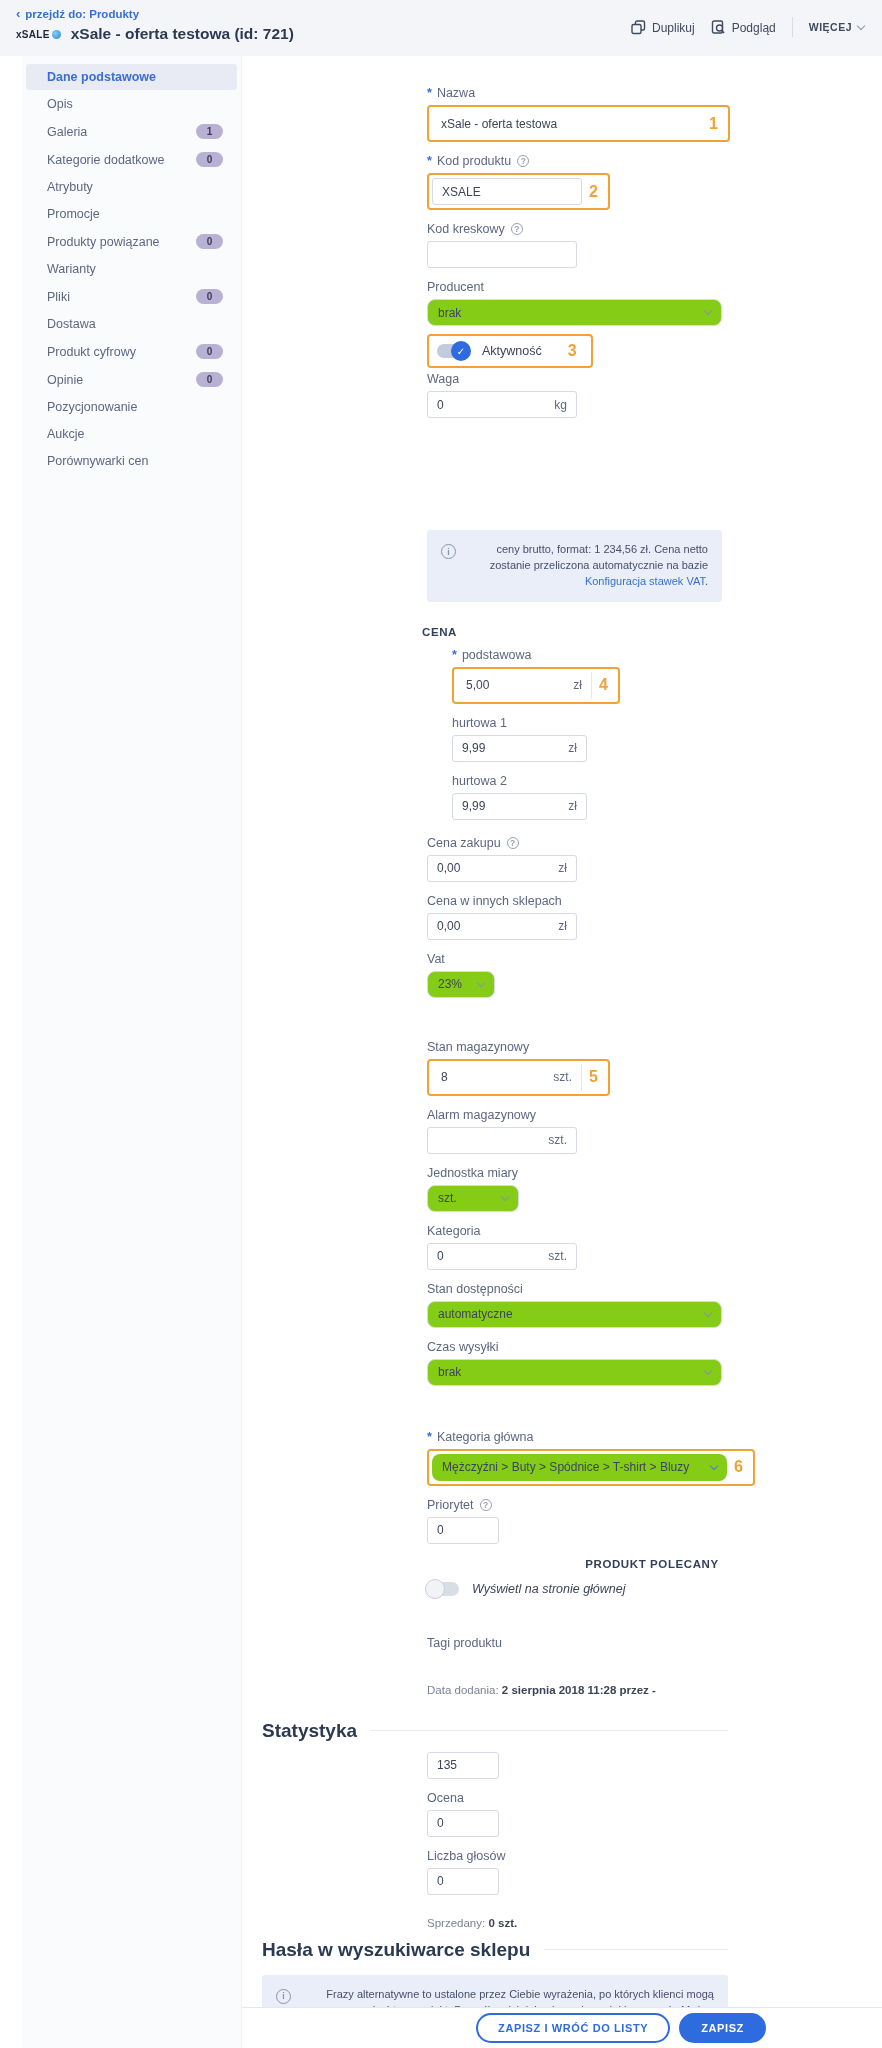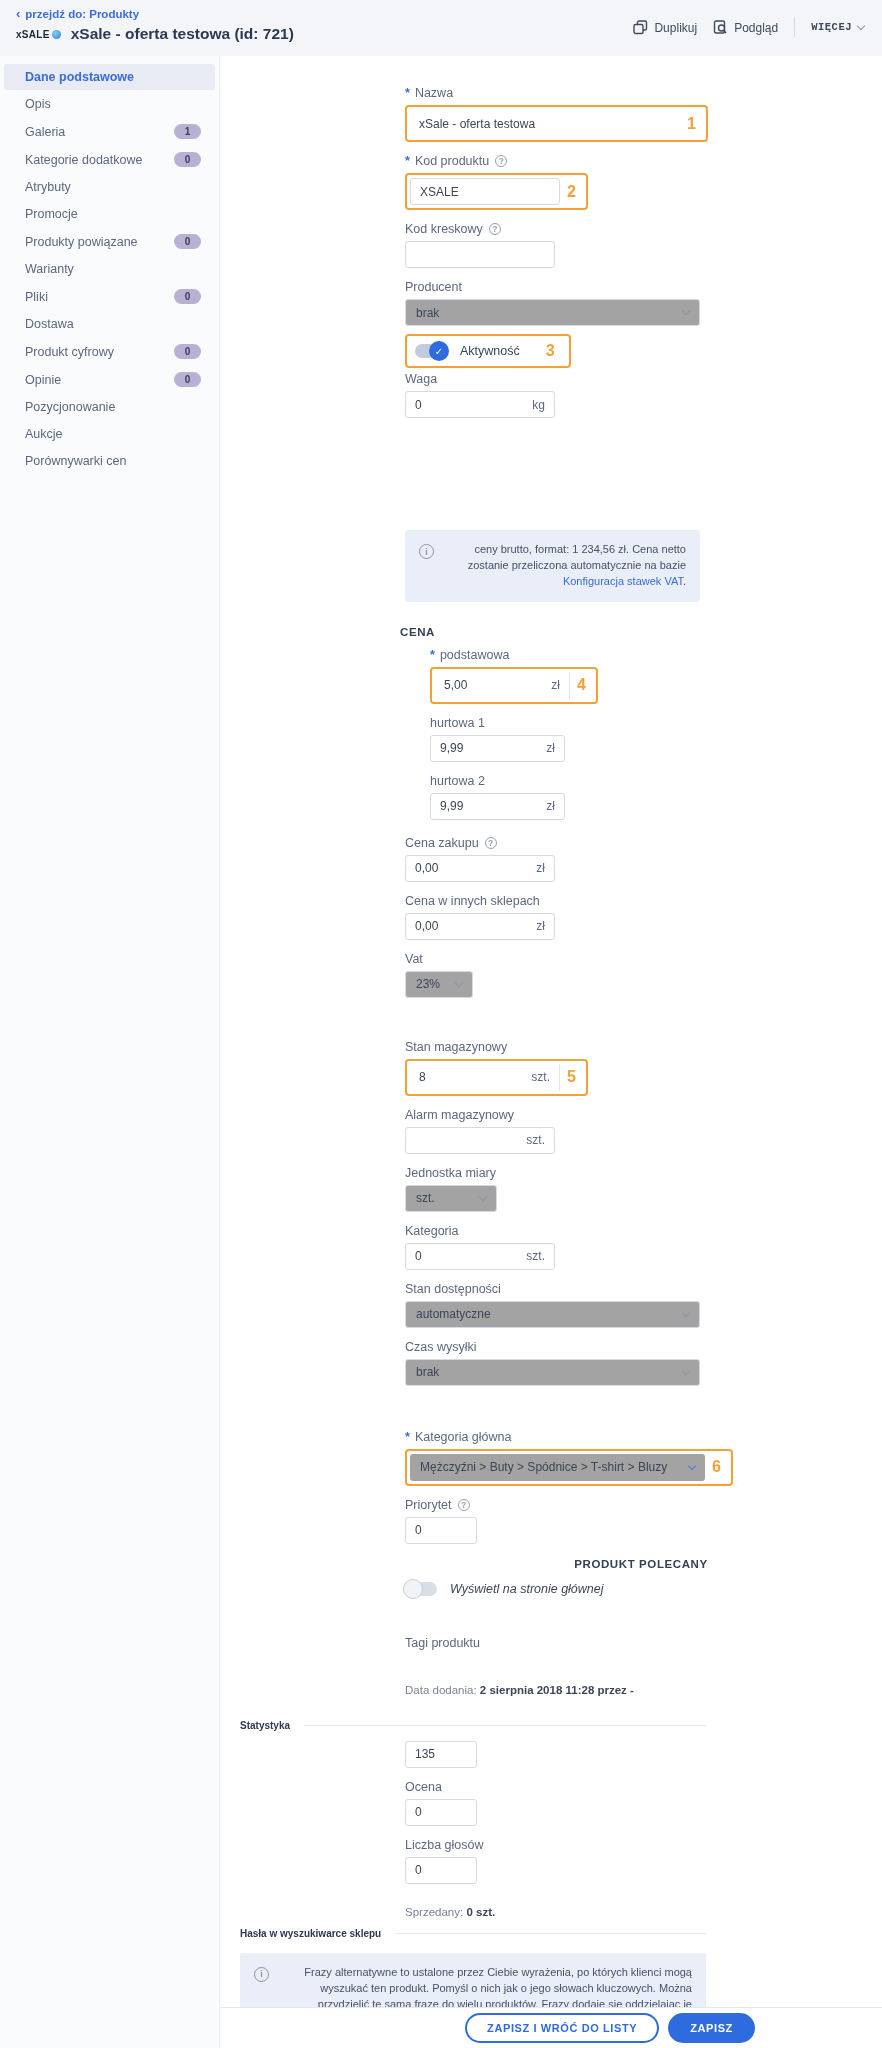--- a/index.html
+++ b/index.html
@@ -13,43 +13,43 @@
   .back .chevl { font-size:13px; line-height:10px; }
   .title-row { display:flex; align-items:center; gap:10px; margin-top:5px; }
   .logo { display:flex; align-items:center; gap:2px; }
   .logo .logo-txt { font-size:10px; font-weight:700; color:#1d2736; letter-spacing:.3px; }
   .logo .logo-dot { width:9px; height:9px; border-radius:50%; background:radial-gradient(circle at 35% 35%, #7fd2f2, #2f7fd3); display:inline-block; }
   .page-title { font-size:15.5px; font-weight:700; color:#2b3a52; }
   .hdr-actions { position:absolute; right:18px; top:17px; display:flex; align-items:center; gap:16px; }
   .hdr-btn { display:flex; align-items:flex-end; gap:6px; font-size:12px; color:#3f4a5e; cursor:pointer; }
   .hdr-btn svg { display:block; }
   .hdr-sep { width:1px; height:20px; background:#d7dbe3; }
-  .more-btn { display:flex; align-items:center; gap:6px; font-size:10.5px; font-weight:700; letter-spacing:.5px; color:#3f4a5e; cursor:pointer;font-family:Liberation Mono, monospace; }
+  .more-btn { display:flex; align-items:center; gap:6px; font-size:10.5px; font-weight:700; letter-spacing:.5px; color:#3f4a5e; cursor:pointer; }
 
   .chev { width:6px; height:6px; border-right:1.5px solid #8a94a8; border-bottom:1.5px solid #8a94a8; transform:rotate(45deg); display:inline-block; margin-top:-3px; }
   .chev.blue { border-color:#4a7de0; }
 
   
-  .body { display:flex; position:absolute; top:56px; bottom:0; left:0; right:0; }
+  .body { display:flex; position:absolute; top:56px; bottom:0; left:0; right:0;padding-left:22px; }
   .sidebar { width:220px; background:#fafbfd; border-right:1px solid #eef0f4; padding-top:8px; flex-shrink:0; }
   .side-item { display:flex; align-items:center; justify-content:space-between; padding:6px 14px 6px 21px; font-size:12.5px; color:#5c6780; cursor:pointer; border-radius:3px; margin:0 4px 1px 4px; min-height:26px; }
   .side-item.active { background:#e8eaf4; color:#3a6ed4; font-weight:700; }
   .badge { background:#b9b1d4; color:#3e3a56; font-size:10px; font-weight:700; min-width:27px; text-align:center; border-radius:8px; padding:2px 7px; }
 
   main { flex:1; position:relative; background:#fff; padding:30px 0 0 0; }
 
   
   .fields { padding-left:185px; }
   .lbl { display:flex; align-items:center; gap:4px; font-size:12.5px; color:#5c6780; margin-bottom:5px; }
   .req { color:#3a6ed4; font-weight:700; margin-right:1px; }
   .help { width:12px; height:12px; border:1px solid #97a0b3; border-radius:50%; color:#97a0b3; font-size:8.5px; font-weight:700; display:inline-flex; align-items:center; justify-content:center; margin-left:2px; cursor:pointer; }
   .tb { display:flex; align-items:center; background:#fff; border:1px solid #d6dae2; border-radius:3px; height:27px; padding:0 9px; }
   .tb input { border:0; outline:0; flex:1; min-width:0; font-size:12px; color:#3c4557; font-family:inherit; background:transparent; }
   .tb .suffix { font-size:12px; color:#5c6780; margin-left:6px; }
-  .sel { display:flex; align-items:center; justify-content:space-between; background:#a3a3a3; border:1px solid #d6dae2; border-radius:3px; height:27px; padding:0 10px; font-size:12px; color:#3c4557; cursor:pointer; }
+  .sel { display:flex; align-items:center; justify-content:space-between; background:#84cc16; border:1px solid #d6dae2; border-radius:8px; height:27px; padding:0 10px; font-size:12px; color:#3c4557; cursor:pointer; }
   .w-lg { width:295px; } .w-md { width:150px; } .w-sm { width:72px; } .w-vat { width:68px; } .w-jm { width:92px; } .w-pr { width:135px; }
   .field { margin-bottom:12px; }
 
   .hl { display:inline-flex; align-items:center; border:2px solid #f0a236; border-radius:4px; padding:3px; background:#fff; }
   .hl .num { color:#f0a236; font-size:16px; font-weight:700; padding:0 7px; }
 
   .indent { margin-left:25px; }
   .sec-mini { font-size:11.5px; font-weight:700; letter-spacing:.6px; color:#33405a; text-transform:uppercase; }
 
   .infobox { display:flex; gap:10px; background:#e9eef9; border-radius:3px; padding:12px 14px; width:295px; }
@@ -59,21 +59,21 @@
   .infobox a { color:#3a6ed4; text-decoration:none; cursor:pointer; }
 
   .toggle { width:32px; height:14px; border-radius:8px; position:relative; cursor:pointer; flex-shrink:0; }
   .toggle.on { background:#c2cade; }
   .toggle.on .knob { position:absolute; right:-2px; top:-3px; width:20px; height:20px; border-radius:50%; background:#2e6bdf; color:#fff; font-size:10px; display:flex; align-items:center; justify-content:center; }
   .toggle.off { background:#d9dde6; }
   .toggle.off .knob { position:absolute; left:-2px; top:-3px; width:20px; height:20px; border-radius:50%; background:#f2f3f6; border:1px solid #c9cedb; }
   .toggle-row { display:flex; align-items:center; gap:13px; font-size:12.5px; color:#3c4557; }
 
   .section-h { display:flex; align-items:center; margin-left:20px; width:466px; }
-  .section-h h2 { font-size:10px; font-weight:700; color:#2b3a52; white-space:nowrap; }
+  .section-h h2 { font-size:19px; font-weight:700; color:#2b3a52; white-space:nowrap; }
   .section-h .line { flex:1; height:1px; background:#e9ebf1; margin-left:14px; }
 
   .tagbox { width:295px; border:1px solid #e2e5eb; border-radius:3px; padding:9px; display:flex; align-items:center; gap:10px; }
   .tagbox .tb { width:148px; }
   .tagbox .tb input::placeholder { color:#b9bfcc; }
   .btn-outline-sm { border:2px solid #2e6bdf; color:#2e6bdf; background:#fff; border-radius:15px; font-size:10.5px; font-weight:700; letter-spacing:.5px; padding:5px 15px; cursor:pointer; font-family:inherit; }
 
   .meta-line { font-size:11.5px; color:#7a8296; }
   .meta-line b { color:#3c4557; }
 

